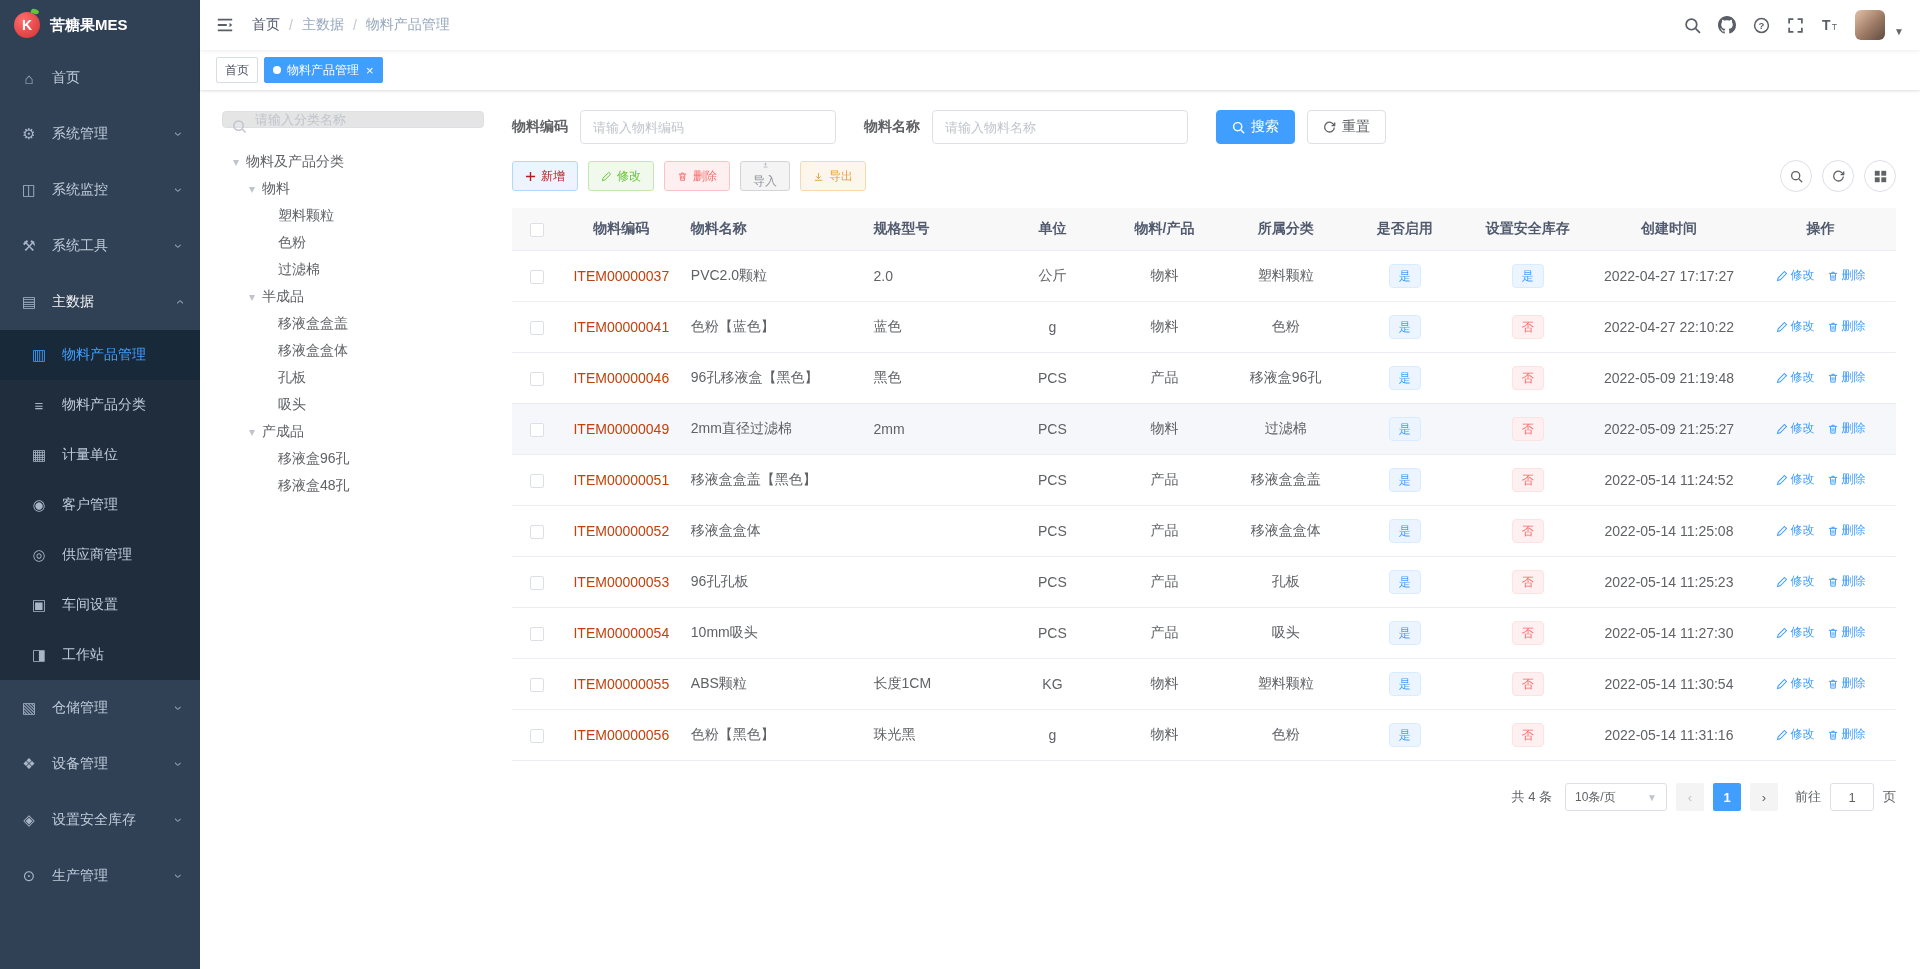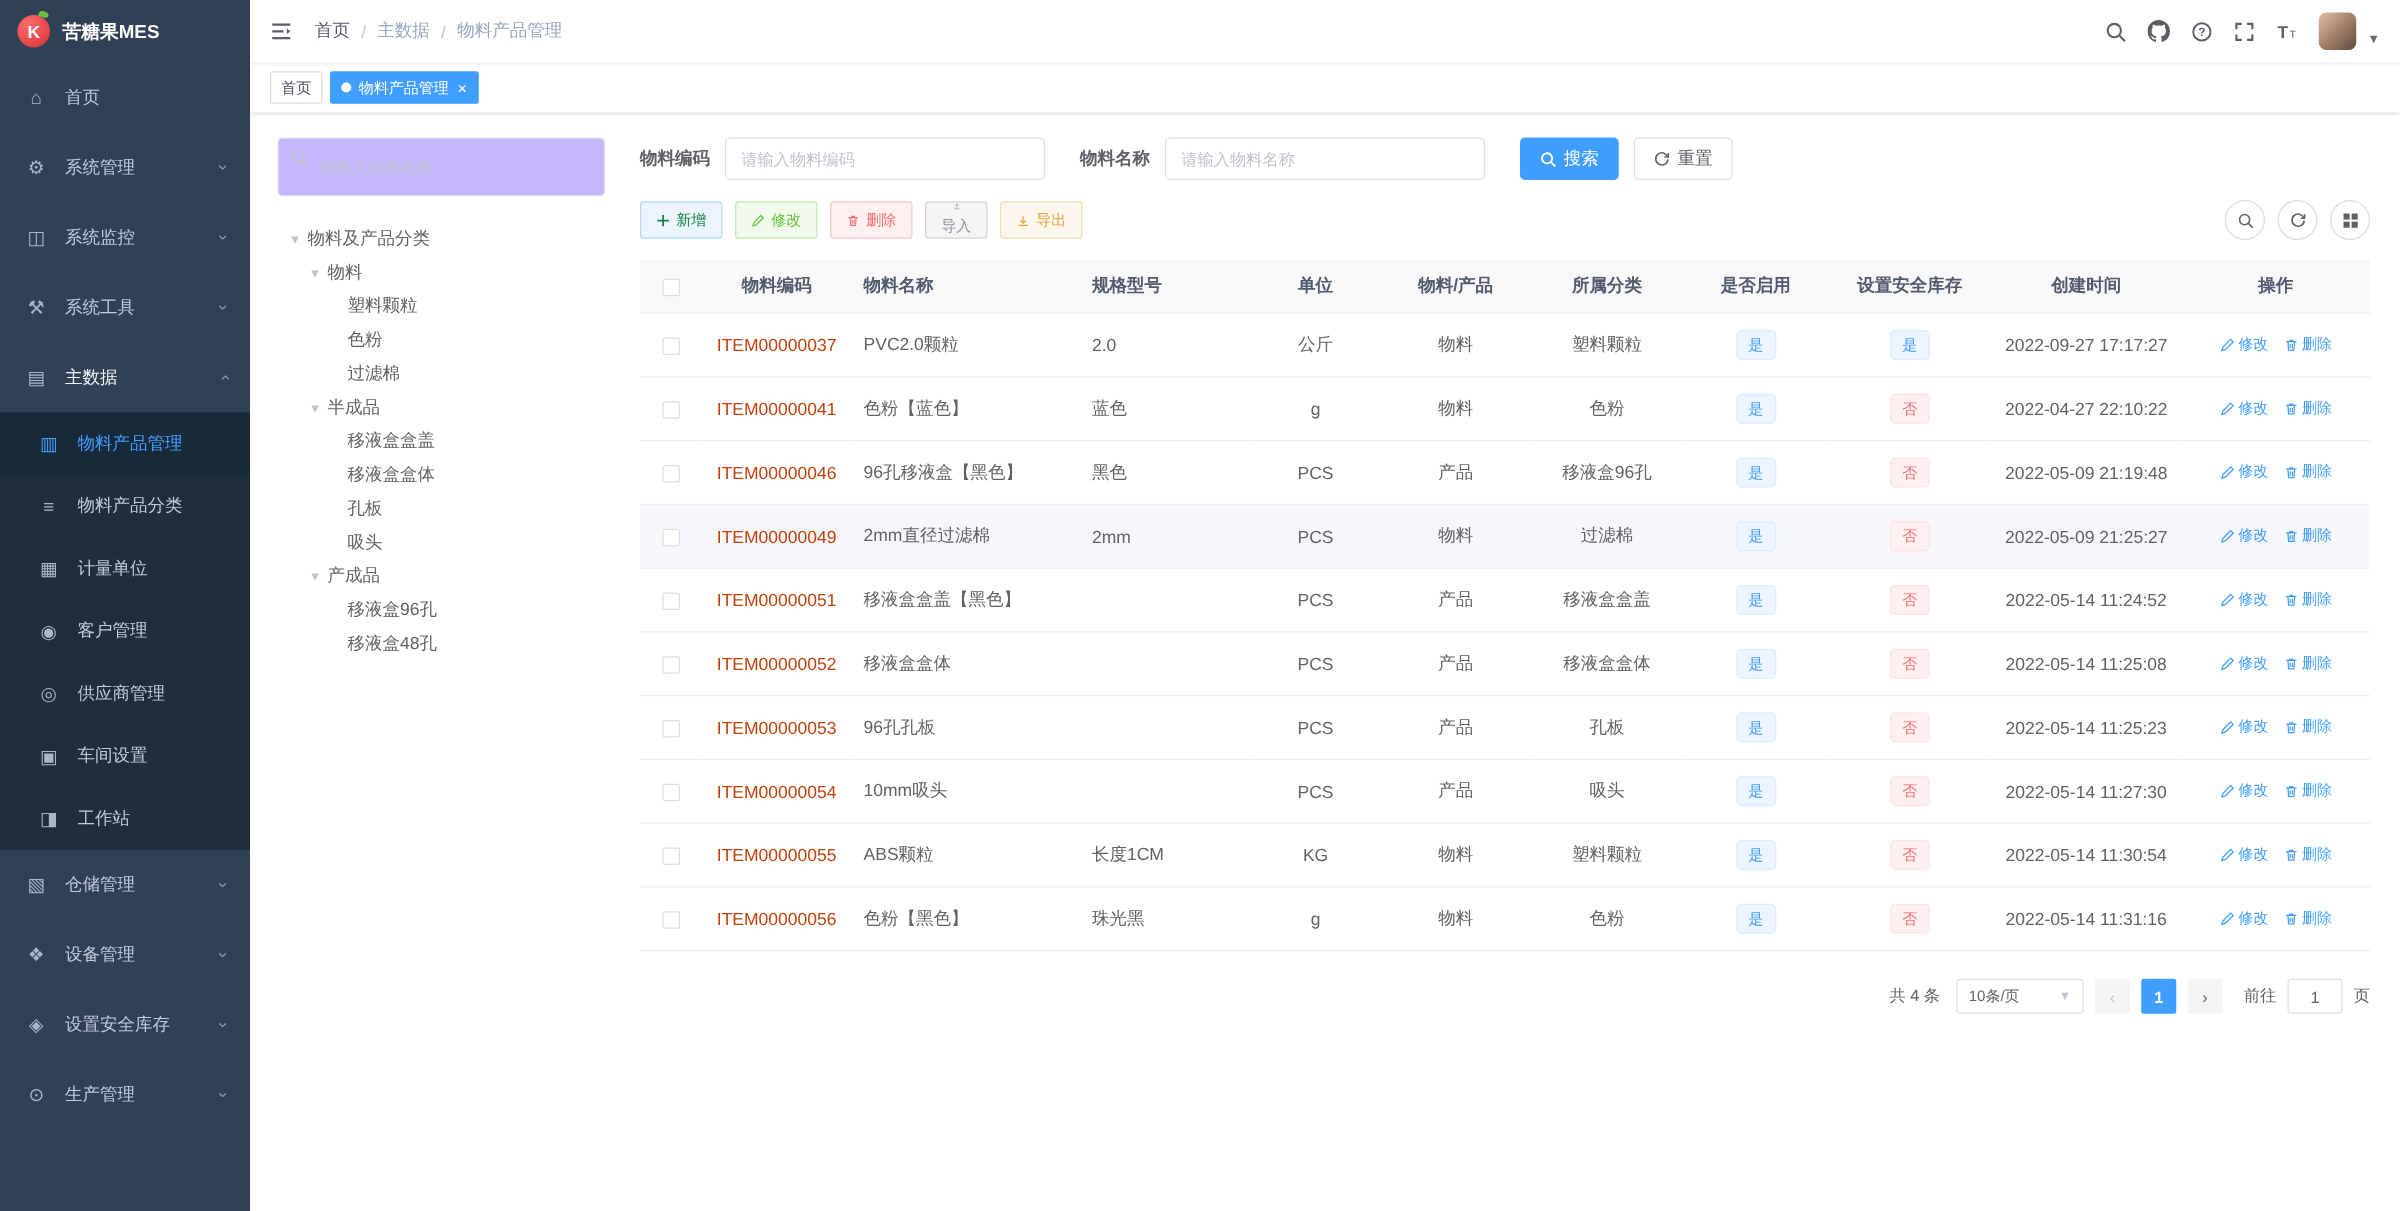--- a/index.html
+++ b/index.html
@@ -40,40 +40,40 @@
   .tags-bar { height:40px; display:flex; align-items:center; padding:0 16px; gap:6px; background:#fff; box-shadow:0 1px 3px 0 rgba(0,0,0,.12), 0 0 3px 0 rgba(0,0,0,.04); position:relative; z-index:2; }
   .tag { height:26px; border:1px solid #d8dce5; background:#fff; color:#495060; font-size:12px; padding:0 8px; display:inline-flex; align-items:center; cursor:pointer; border-radius:2px; white-space:nowrap; }
   .tag.active { background:#409eff; color:#fff; border-color:#409eff; }
   .tag-dot { width:8px; height:8px; border-radius:50%; background:#fff; margin-right:6px; display:inline-block; }
   .tag-close { margin-left:7px; font-size:13px; line-height:1; cursor:pointer; }
 
   
   .content { flex:1; display:flex; padding:20px 24px 0 22px; gap:28px; overflow:auto; background:#fff; }
   .tree-panel { width:262px; flex:0 0 262px; }
   .tree-search { position:relative; }
-  .ts-input { width:100%; height:47px; border:1px solid #dcdfe6; border-radius:4px; padding:0 10px 0 32px; font-size:13px; color:#606266; outline:none; background:#c4b5fd; font-family:inherit; }
+  .ts-input { width:100%; height:17px; border:1px solid #dcdfe6; border-radius:4px; padding:0 10px 0 32px; font-size:13px; color:#606266; outline:none; background:#e5e5e5; font-family:inherit; }
   .ts-input::placeholder { color:#c0c4cc; }
   .ts-icon { position:absolute; left:10px; top:9px; color:#c0c4cc; display:flex; }
   #tree { margin-top:20px; }
   .tree-node { height:27px; display:flex; align-items:center; font-size:14px; color:#606266; cursor:pointer; white-space:nowrap; }
   .tree-caret { width:16px; color:#c0c4cc; font-size:12px; margin-right:2px; text-align:center; flex:0 0 16px; }
   .tree-caret.hidden { visibility:hidden; }
 
   .main-panel { flex:1; min-width:0; }
   .query-form { display:flex; align-items:center; }
   .qf-label { font-size:14px; font-weight:700; color:#606266; margin-right:12px; white-space:nowrap; }
   .qf-input { width:256px; height:34px; border:1px solid #dcdfe6; border-radius:4px; padding:0 12px; font-size:13px; color:#606266; margin-right:28px; outline:none; font-family:inherit; }
   .qf-input::placeholder { color:#c0c4cc; }
   .btn { height:34px; border-radius:4px; border:1px solid transparent; font-size:14px; display:inline-flex; align-items:center; gap:6px; padding:0 15px; cursor:pointer; font-family:inherit; }
   .btn-primary { background:#409eff; color:#fff; border-color:#409eff; }
   .btn-default { background:#fff; color:#606266; border-color:#dcdfe6; margin-left:12px; }
 
   .toolbar { display:flex; align-items:center; margin-top:16px; gap:10px; }
   .tbtn { height:30px; padding:0 12px; font-size:12px; border-radius:3px; display:inline-flex; align-items:center; gap:5px; cursor:pointer; border:1px solid; font-family:inherit; white-space:nowrap; }
-  .tbtn.primary { color:#15803d; background:#ecf5ff; border-color:#b3d8ff; }
+  .tbtn.primary { color:#b91c1c; background:#ecf5ff; border-color:#b3d8ff; }
   .tbtn.success { color:#67c23a; background:#f0f9eb; border-color:#c2e7b0; }
   .tbtn.danger  { color:#f56c6c; background:#fef0f0; border-color:#fbc4c4; }
   .tbtn.info    { color:#909399; background:#f4f4f5; border-color:#d3d4d6;flex-direction:column; }
   .tbtn.warning { color:#e6a23c; background:#fdf6ec; border-color:#f5dab1; }
   .toolbar-right { margin-left:auto; display:flex; gap:10px; }
   .cbtn { width:32px; height:32px; border-radius:50%; border:1px solid #dcdfe6; background:#fff; color:#606266; display:flex; align-items:center; justify-content:center; cursor:pointer; }
 
   .data-table { width:100%; border-collapse:collapse; margin-top:16px; table-layout:fixed; font-size:14px; color:#606266; }
   .data-table th { font-weight:700; color:#515a6e; background:#f8f8f9; padding:12px 6px; border-bottom:1px solid #ebeef5; text-align:center; font-size:14px; white-space:nowrap; overflow:hidden; }
   .data-table td { padding:13px 6px; border-bottom:1px solid #ebeef5; text-align:center; white-space:nowrap; overflow:hidden; text-overflow:ellipsis; background:#fff; }
@@ -419,21 +419,21 @@
               <tr class="">
                 <td><span class="checkbox"></span></td>
                 <td><a class="link" href="#">ITEM00000037</a></td>
                 <td>PVC2.0颗粒</td>
                 <td>2.0</td>
                 <td>公斤</td>
                 <td>物料</td>
                 <td>塑料颗粒</td>
                 <td><span class="dict-tag blue">是</span></td>
                 <td><span class="dict-tag blue">是</span></td>
-                <td>2022-09-27 17:17:27</td>
+                <td>2022-04-27 17:17:27</td>
                 <td><a class="op-link" href="#"><svg viewBox="0 0 16 16" width="12" height="12">
                       <path d="M11.3 2l2.7 2.7L5.6 13 2 14l1-3.6z" fill="none" stroke="currentColor" stroke-width="1.4"></path>
                     </svg>修改</a><a class="op-link" href="#"><svg viewBox="0 0 16 16" width="12" height="12" fill="none" stroke="currentColor" stroke-width="1.3">
                       <path d="M2.5 4.5h11M6.5 4.5V3h3v1.5M4.5 4.5l.6 9h5.8l.6-9M6.8 7v4.5M9.2 7v4.5"></path>
                     </svg>删除</a></td>
               </tr>
               <tr class="">
                 <td><span class="checkbox"></span></td>
                 <td><a class="link" href="#">ITEM00000041</a></td>
                 <td>色粉【蓝色】</td>

